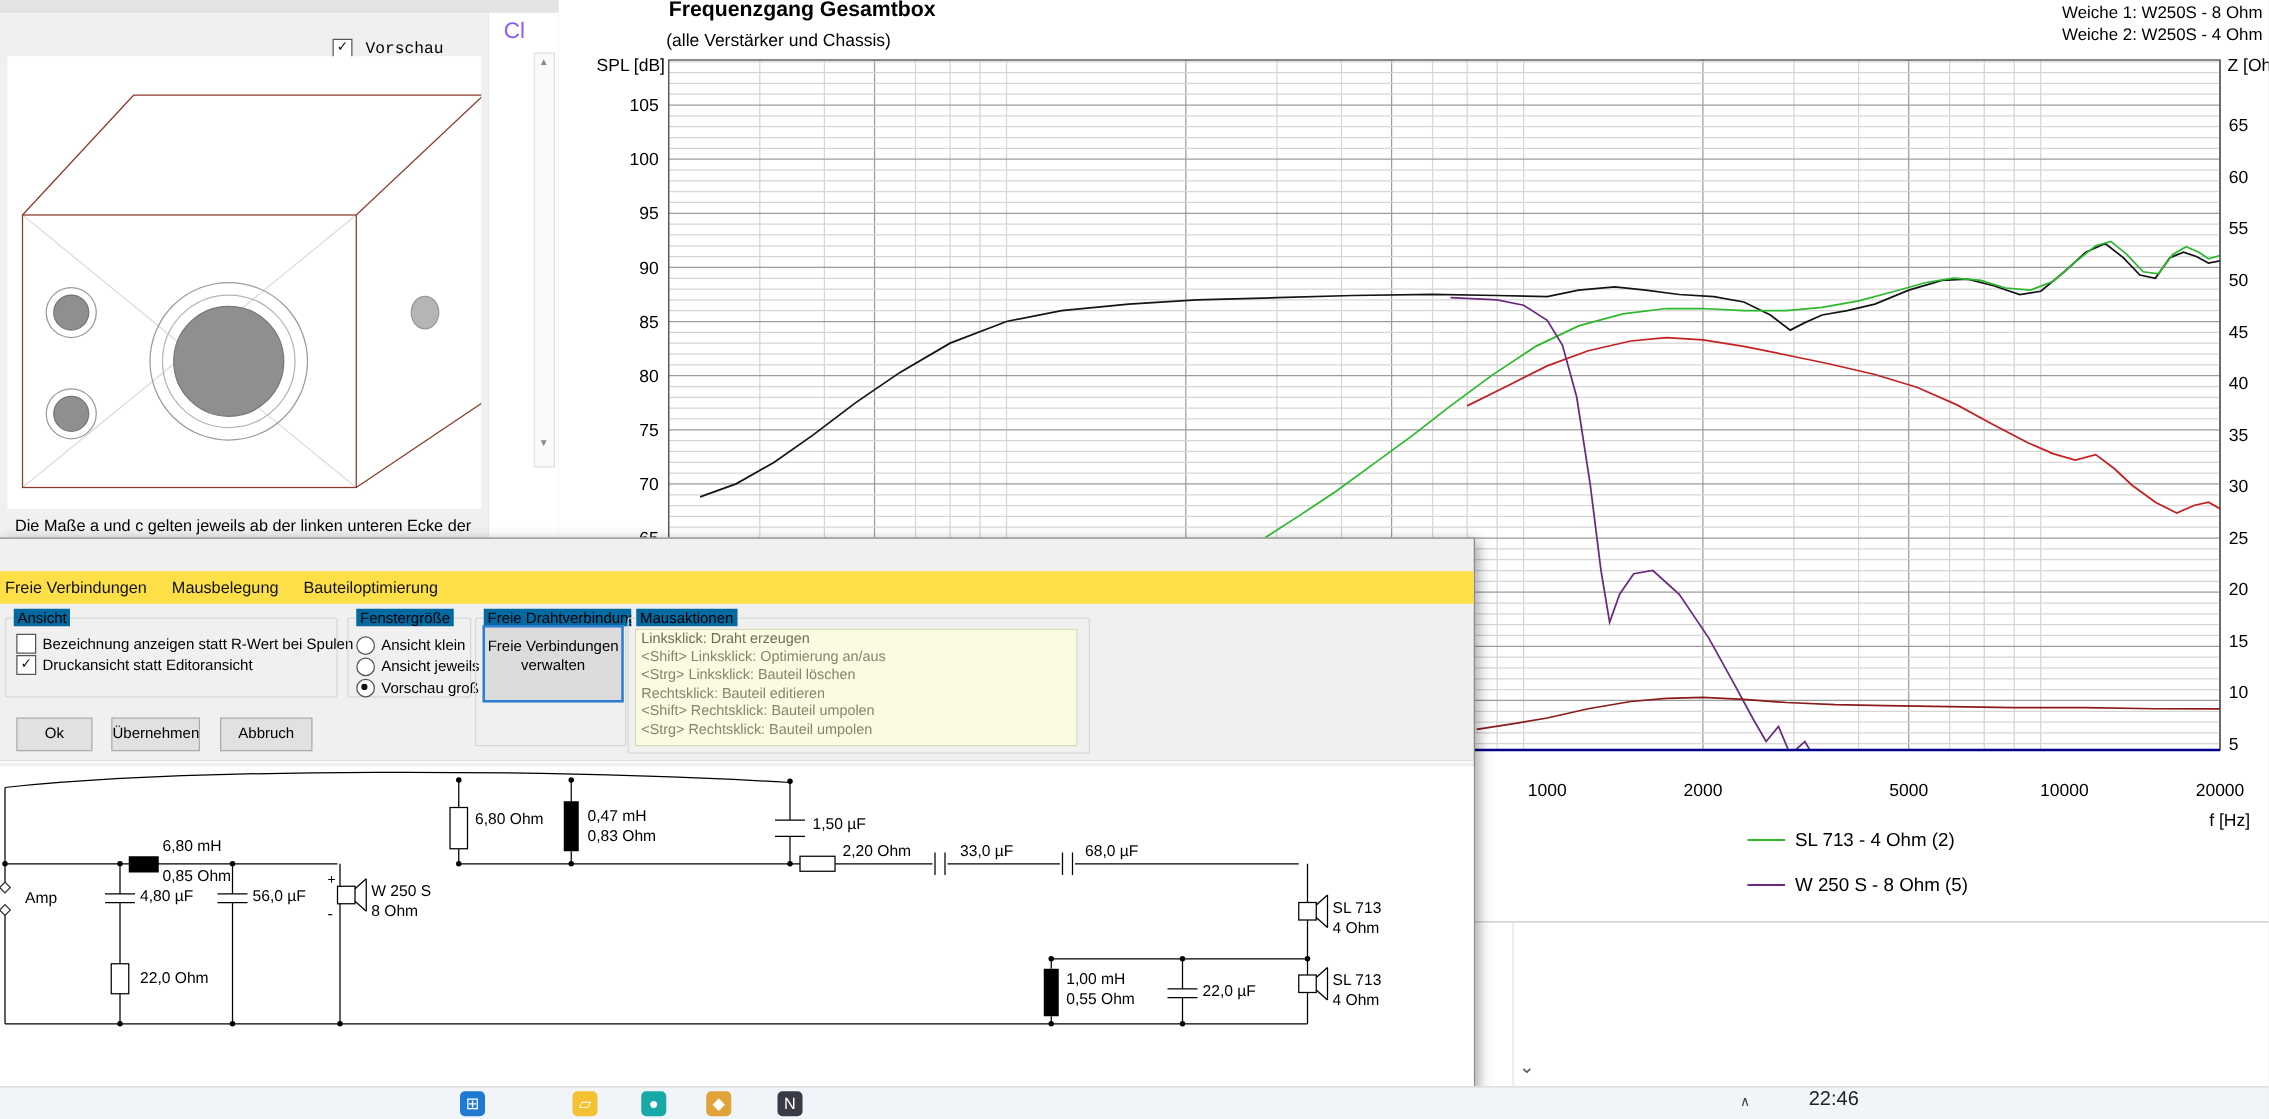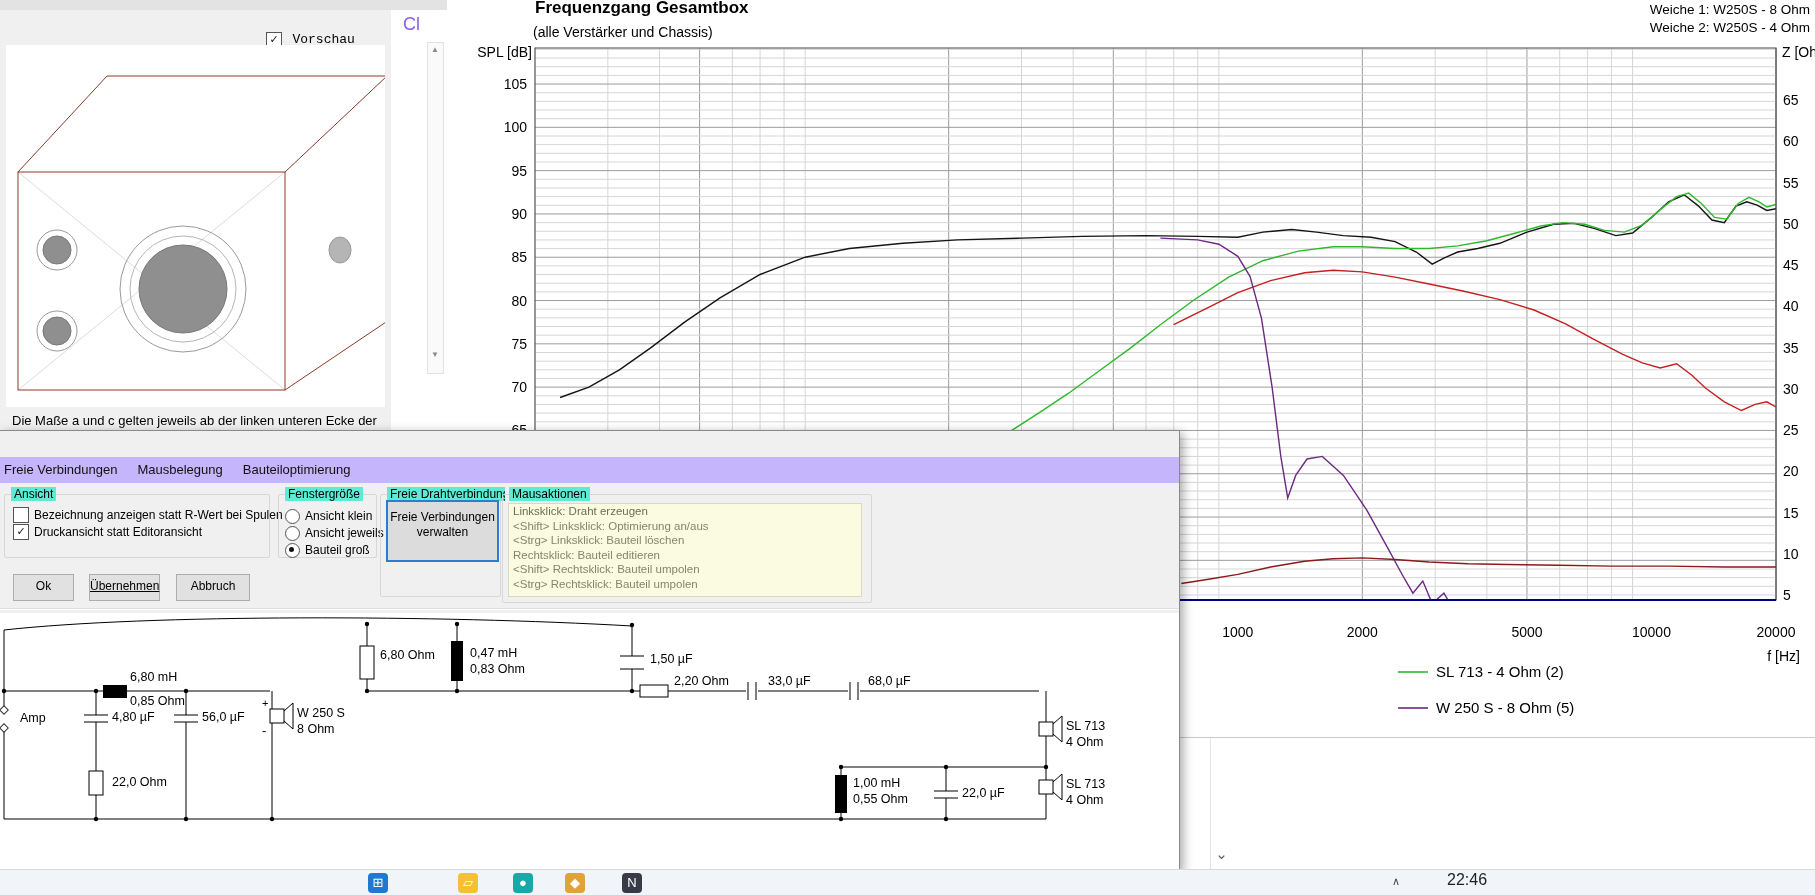--- a/index.html
+++ b/index.html
@@ -20,24 +20,24 @@
   #below-scroll{left:32px;top:0;width:22px;height:131px;border-left:1px solid #e4e4e4;}
   #below-chevron{left:33px;top:104px;width:21px;height:24px;color:#5a5a5a;font-size:15px;text-align:center;line-height:24px;cursor:pointer;}
   
   #dialog{left:0;top:430px;width:1179px;height:439px;background:#f0f0f0;
           border:1px solid #8a8a8a;border-left:none;box-shadow:3px 3px 10px rgba(0,0,0,.35);}
   #dialog-titlebar{left:0;top:0;width:100%;height:26px;background:#0a6cd6;}
   #dialog-icon{left:5px;top:5px;width:15px;height:15px;border-radius:3px;
                background:radial-gradient(circle at 35% 35%, #e23b3b 0 40%, #8f1212 95%);}
   #dialog-title{left:27px;top:5px;color:#fff;font-size:13px;}
   #dialog-close{left:1133px;top:0;width:46px;height:26px;color:#fff;font-size:13px;text-align:center;line-height:26px;cursor:pointer;}
-  #dialog-menubar{left:0;top:26px;width:100%;height:26px;background:#c4b5fd;}
+  #dialog-menubar{left:0;top:26px;width:100%;height:26px;background:#fde047;}
   .menu-item{display:inline-block;margin-left:2px;margin-right:14px;font-size:13px;color:#111;padding:5px 2px;cursor:default;}
   .groupbox{position:absolute;border:1px solid #d7d7d7;border-radius:2px;}
-  .group-label{position:absolute;top:-8px;left:6px;background:#5eead4;padding:0 3px;font-size:12px;color:#000;white-space:nowrap;}
+  .group-label{position:absolute;top:-8px;left:6px;background:#0369a1;padding:0 3px;font-size:12px;color:#000;white-space:nowrap;}
   .check-row{position:absolute;left:8px;height:16px;}
   .checkbox{position:absolute;left:0;top:0;width:14px;height:14px;background:#fff;border:1px solid #555;font-size:11px;line-height:13px;text-align:center;color:#111;}
   .check-label{position:absolute;left:21px;top:1px;font-size:12px;white-space:nowrap;color:#000;}
   .radio-row{position:absolute;left:6px;height:16px;}
   .radio{position:absolute;left:0;top:0;width:13px;height:13px;border:1px solid #555;border-radius:50%;background:#fff;}
   .radio.sel::after{content:"";position:absolute;left:3px;top:3px;width:5px;height:5px;border-radius:50%;background:#111;}
   .radio-label{position:absolute;left:20px;top:0;font-size:12px;white-space:nowrap;color:#000;}
   #freie-btn{left:386px;top:69px;width:109px;height:50px;background:#dcdcdc;border:2px solid #2b7cd3;
              font-size:12px;color:#000;text-align:center;padding-top:8px;line-height:15px;cursor:pointer;}
   #maus-box{left:508px;top:72px;width:352px;height:92px;background:#fbfbe1;border:1px solid #d9d9c0;overflow:hidden;}
@@ -278,21 +278,21 @@
         <div class="radio-row" style="top: 14px; width: 90px;">
           <div class="radio"></div>
           <div class="radio-label">Ansicht klein</div>
         </div>
         <div class="radio-row" style="top: 31px; width: 90px;">
           <div class="radio"></div>
           <div class="radio-label">Ansicht jeweils</div>
         </div>
         <div class="radio-row" style="top: 48px; width: 90px;">
           <div class="radio sel"></div>
-          <div class="radio-label">Bauteil groß</div>
+          <div class="radio-label">Vorschau groß</div>
         </div>
       </div>
   </div>
 
   <div class="groupbox" style="left:380px;top:63px;width:119px;height:101px;">
     <span class="group-label" style="overflow:hidden;max-width:112px;">Freie Drahtverbindunge</span>
   </div>
   <div id="freie-btn" class="abs">
       <div>Freie Verbindungen</div>
       <div>verwalten</div>
@@ -305,21 +305,21 @@
       <div class="maus-line" style="color: rgb(110, 110, 88);">Linksklick: Draht erzeugen</div>
       <div class="maus-line">&lt;Shift&gt; Linksklick: Optimierung an/aus</div>
       <div class="maus-line">&lt;Strg&gt; Linksklick: Bauteil löschen</div>
       <div class="maus-line">Rechtsklick: Bauteil editieren</div>
       <div class="maus-line">&lt;Shift&gt; Rechtsklick: Bauteil umpolen</div>
       <div class="maus-line">&lt;Strg&gt; Rechtsklick: Bauteil umpolen</div>
     </div>
 
   <div id="dialog-buttons">
       <div class="dlg-btn" style="left: 13px; width: 59px;">Ok</div>
-      <div class="dlg-btn" style="left: 89px; width: 69px; text-decoration: underline;">Übernehmen</div>
+      <div class="dlg-btn" style="left: 89px; width: 69px;">Übernehmen</div>
       <div class="dlg-btn" style="left: 176px; width: 72px;">Abbruch</div>
     </div>
   <div id="dialog-sep" class="abs"></div>
 
   <div id="schematic-area" class="abs">
     <svg id="schem-svg" width="1179" height="257" viewBox="0 612 1179 257">
         <g stroke="#000" stroke-width="1" fill="none">
           <path d="M4,629 C150,613 440,614 632,625"></path>
           <path d="M4,629 L4,706"></path>
           <path d="M4,730 L4,818"></path>

